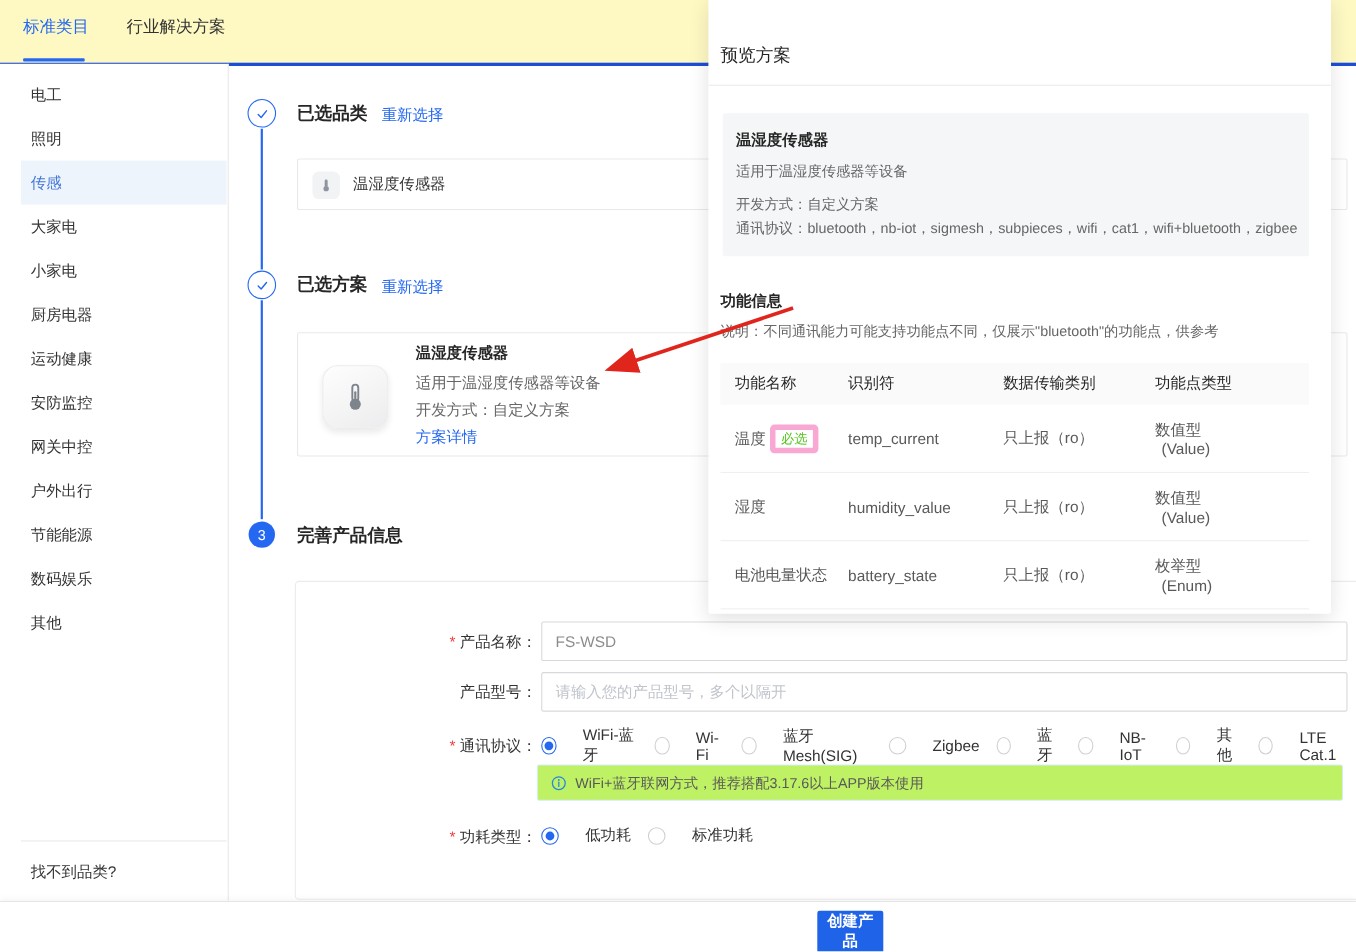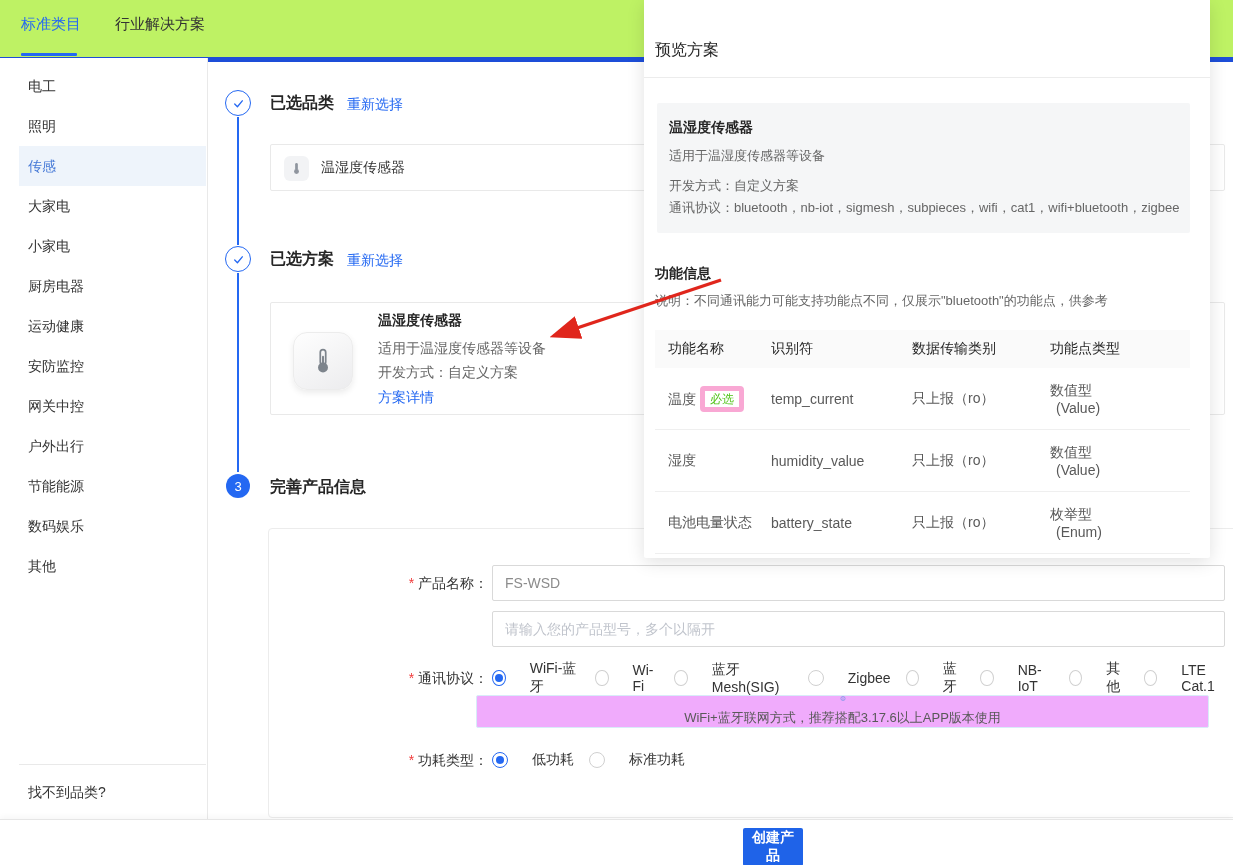--- a/index.html
+++ b/index.html
@@ -1,21 +1,21 @@
 <!DOCTYPE html>
 <html><head>
 <meta charset="utf-8">
 <style>
   html,body{margin:0;padding:0;}
   body{width:1233px;height:865px;overflow:hidden;background:#fff;
        font-family:"Liberation Sans","DejaVu Sans",sans-serif;color:#333;font-size:14px;}
   .page{position:relative;width:1233px;height:865px;overflow:hidden;background:#fff;}
 
   
-  .tabbar{position:absolute;left:0;top:0;width:1233px;height:57px;border-bottom:5px solid #1d4ed8;background:#bef264;}
+  .tabbar{position:absolute;left:0;top:0;width:1233px;height:57px;border-bottom:3px solid #1d4ed8;background:#fef9c3;}
   .tab{position:absolute;top:15px;font-size:15px;color:#333;cursor:pointer;}
   .tab.active{color:#2468f2;}
   .tab-underline{position:absolute;left:21px;top:53px;width:56px;height:3px;background:#2468f2;border-radius:1px;}
 
   
   .sidebar{position:absolute;left:0;top:58px;width:207px;height:761px;border-right:1px solid #e9e9e9;background:#fff;}
   .side-list{position:absolute;top:8px;left:0;right:1px;}
   .side-item{height:40px;line-height:40px;margin-left:19px;padding-left:9px;color:#333;font-size:14px;cursor:pointer;}
   .side-item.active{background:#eef4fb;color:#4478d6;}
   .side-footer{position:absolute;left:19px;right:1px;bottom:0;height:54px;line-height:54px;border-top:1px solid #e9e9e9;}
@@ -50,23 +50,23 @@
   .f-input{position:absolute;left:492px;width:733px;height:36px;box-sizing:border-box;
            border:1px solid #d9d9d9;border-radius:2px;padding:0 12px;font-size:14px;color:#8c8c8c;
            font-family:"Liberation Sans","DejaVu Sans",sans-serif;background:#fff;outline:none;}
   .f-input::placeholder{color:#c0c4cc;}
   .radio-row{position:absolute;left:492px;display:flex;align-items:center;gap:15px;}
   .radio{display:flex;align-items:center;gap:24px;cursor:pointer;}
   .rdo{width:16px;height:16px;border:1px solid #d0d0d0;border-radius:50%;box-sizing:border-box;
        background:#fff;display:flex;align-items:center;justify-content:center;}
   .rdo.on{border-color:#2468f2;}
   .rdo.on::after{content:"";width:8px;height:8px;border-radius:50%;background:#2468f2;}
-  .hint-box{position:absolute;left:476px;top:695px;width:733px;height:33px;box-sizing:border-box;
-            background:#f0abfc;border:1px solid #d8ecf8;border-radius:2px;
-            display:flex;align-items:center;gap:8px;padding:0 12px;color:#595959;font-size:13px;flex-direction:column;}
+  .hint-box{position:absolute;left:488px;top:695px;width:733px;height:33px;box-sizing:border-box;
+            background:#bef264;border:1px solid #d8ecf8;border-radius:2px;
+            display:flex;align-items:center;gap:8px;padding:0 12px;color:#595959;font-size:13px;}
 
   
   .footer-bar{position:absolute;left:0;top:819px;width:1233px;height:46px;background:#fff;
               border-top:1px solid #e6e6e6;box-shadow:0 -2px 6px rgba(0,0,0,0.04);}
   .create-btn{position:absolute;left:743px;top:8px;width:60px;height:38px;background:#1f63e8;color:#fff;
               border:none;border-radius:2px;font-size:14px;font-weight:600;cursor:pointer;
               font-family:"Liberation Sans","DejaVu Sans",sans-serif;}
 
   
   .popup{position:absolute;left:644px;top:0;width:566px;height:558px;background:#fff;z-index:10;
@@ -169,20 +169,21 @@
   <div class="step-circle filled" style="left:226px;top:474px">
     <span>3</span>
   </div>
   <div class="step-title" style="left:270px;top:477px">完善产品信息</div>
 
   <div class="form-card"></div>
 
   <div class="flabel required" style="top:565px;height:36px;line-height:36px">产品名称：</div>
   <input class="f-input" style="top: 565px;" type="text" value="FS-WSD">
 
+  <div class="flabel" style="top:611px;height:36px;line-height:36px">产品型号：</div>
   <input class="f-input" style="top: 611px;" type="text" placeholder="请输入您的产品型号，多个以隔开">
 
   <div class="flabel required" style="top:668px;height:20px;line-height:20px">通讯协议：</div>
   <div class="radio-row" style="top:668px;height:20px">
     <label class="radio">
       <span class="rdo on"></span>
       <span>WiFi-蓝牙</span>
     </label>
     <label class="radio">
       <span class="rdo"></span>

